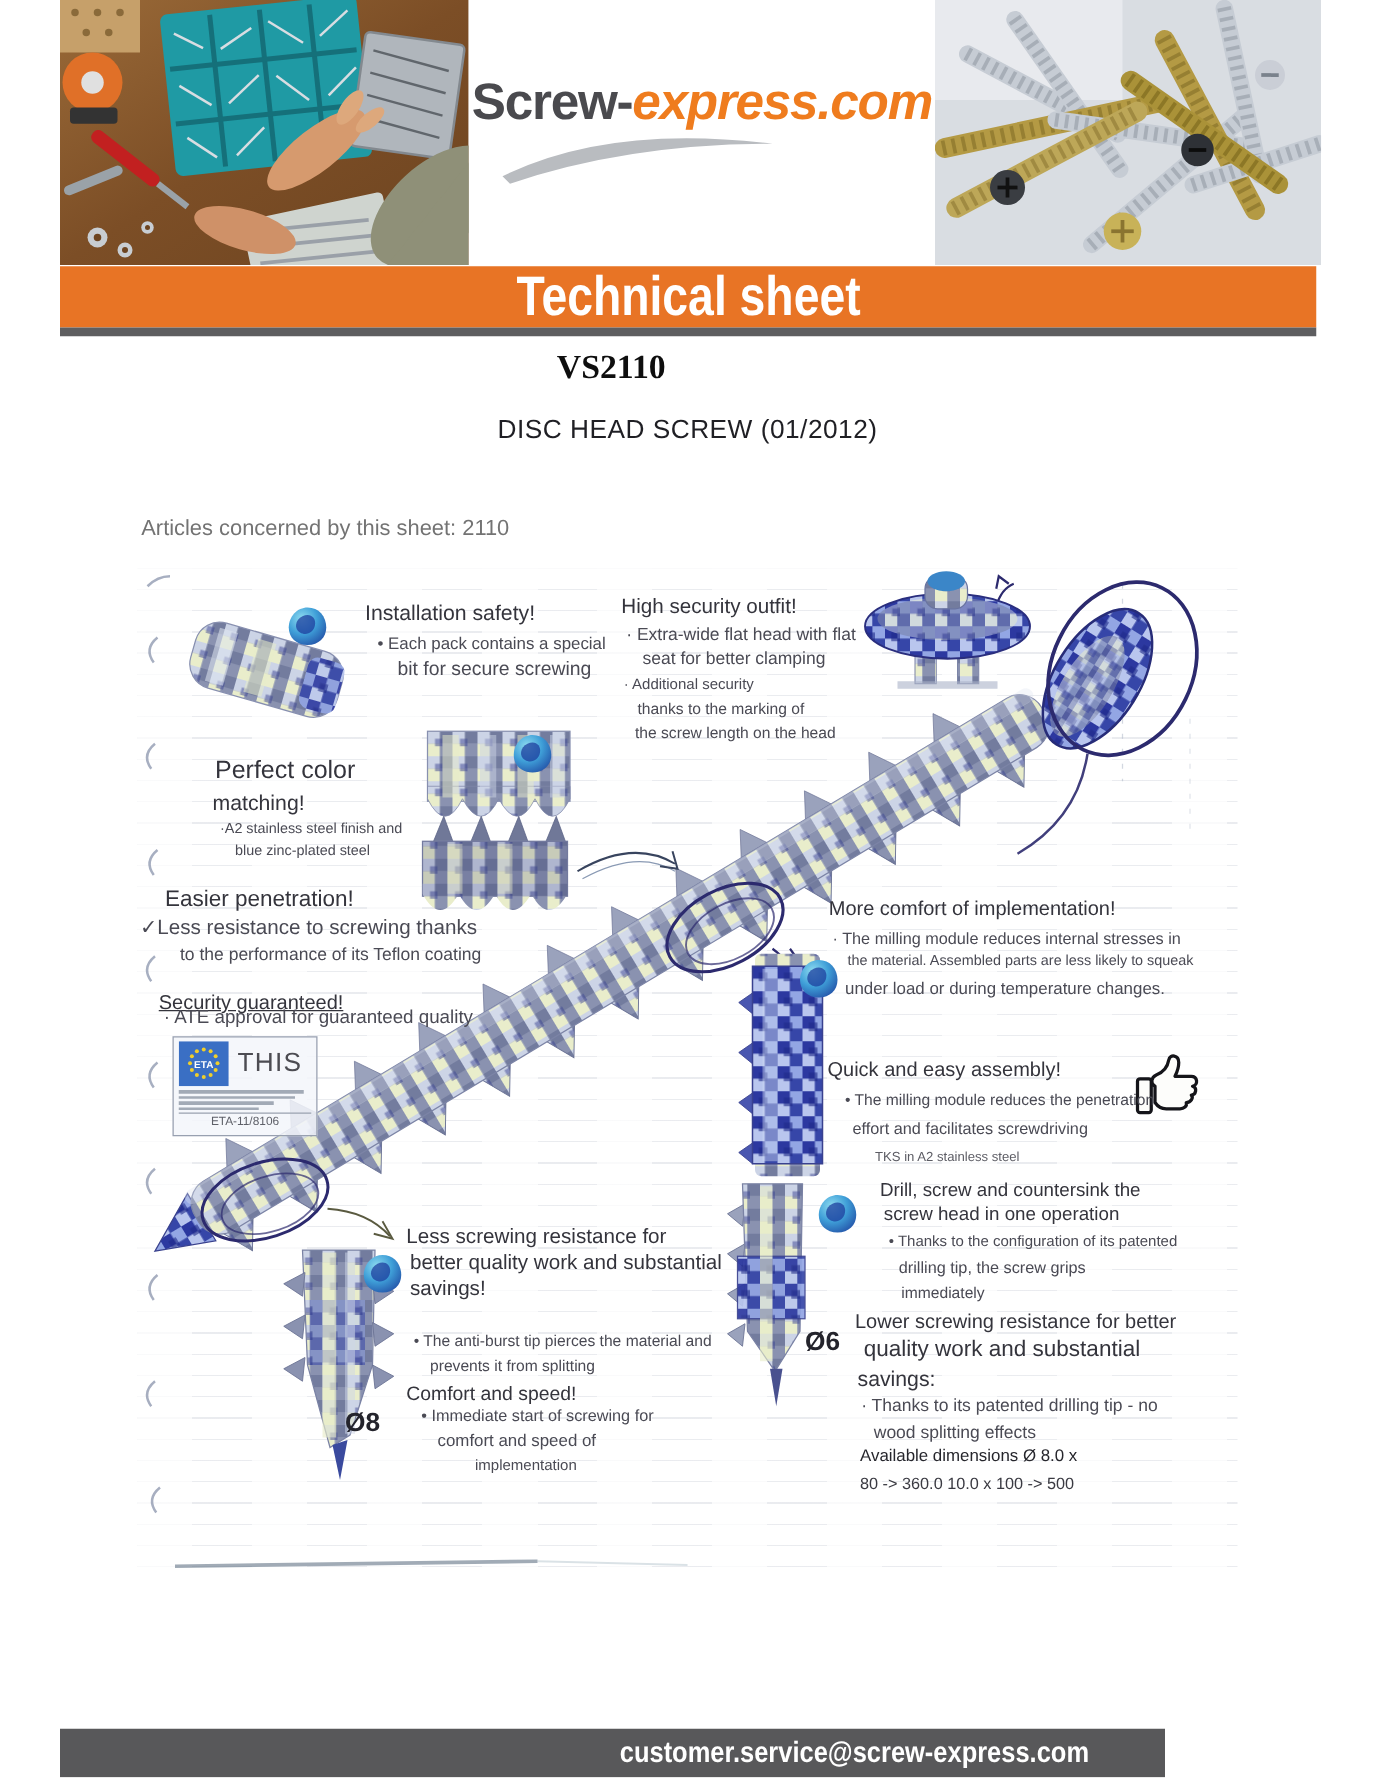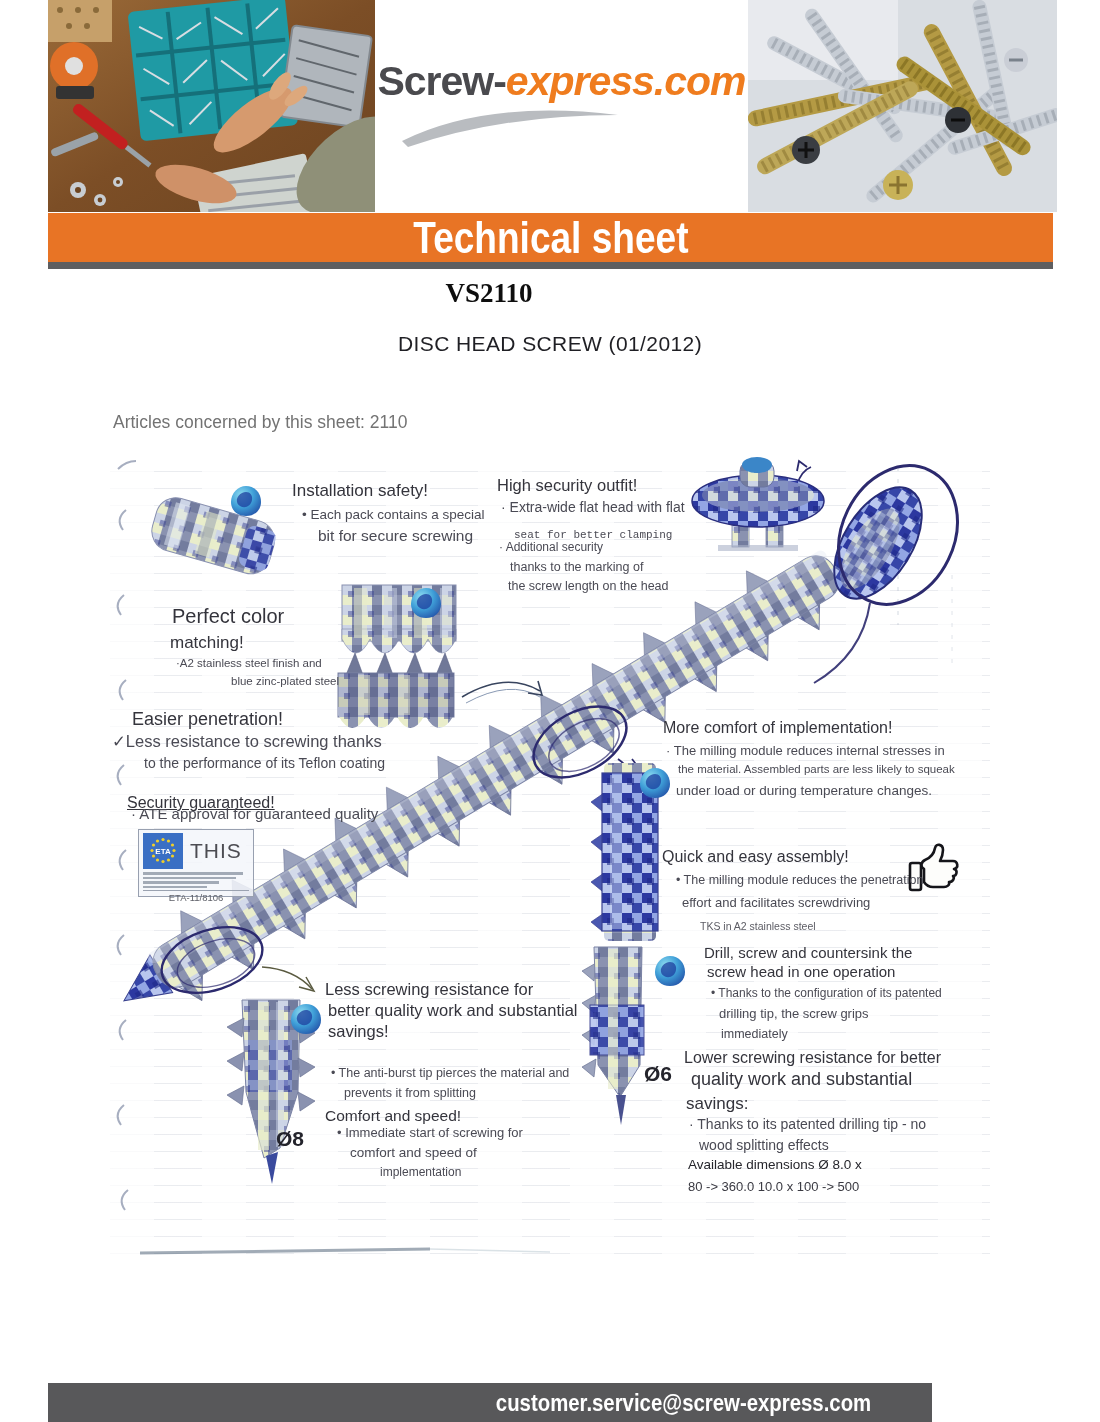--- a/index.html
+++ b/index.html
@@ -23,21 +23,21 @@
   .articles{position:absolute;left:113px;top:412px;font-size:17.5px;color:#737373;}
   
   .canvas{position:absolute;left:110px;top:455px;width:880px;height:805px;
     background-image:
       repeating-linear-gradient(90deg, rgba(255,255,255,.75) 0 44px, rgba(255,255,255,0) 44px 92px),
       repeating-linear-gradient(180deg, rgba(125,135,158,0) 0 16px, rgba(125,135,158,.16) 16px 17px);}
   .canvas svg.art{position:absolute;left:0;top:0;z-index:1;}
   .t{position:absolute;z-index:3;white-space:nowrap;color:#4a4a54;}
   .hd{color:#34343c;}
   
-  .eta{position:absolute;left:28px;top:374px;width:116px;height:68px;z-index:3;
+  .eta{position:absolute;left:28px;top:374px;width:116px;height:80px;z-index:3;
        border:1.5px solid #98a0b0;background:rgba(243,246,250,.85);box-sizing:border-box;
        padding:3px 4px;}
   .eta-top{display:flex;align-items:center;gap:7px;}
   .eta-this{font-size:21px;color:#4c4c52;letter-spacing:1px;}
   .eta-lines{margin-top:3px;}
   .eta-lines div{height:2.5px;background:#a2aab6;margin:2px 0;}
   .eta-code{margin-top:2px;border-top:1px solid #9aa2b0;text-align:center;
             font-size:9.5px;color:#5e6068;padding-top:1px;}
   
   .footer{position:absolute;left:48px;top:1383px;width:884px;height:39px;background:#58585a;
@@ -350,29 +350,29 @@
       <path d="M30 798 L320 794" stroke="#55687c" stroke-width="3" opacity=".55"></path>
       <path d="M320 794 L440 797" stroke="#88a0b0" stroke-width="1.5" opacity=".3"></path>
     </svg>
 
     <div class="t hd" style="left:182px;top:26px;font-size:17px;">Installation safety!</div>
     <div class="t" style="left:192px;top:52px;font-size:13.5px;">• Each pack contains a special</div>
     <div class="t" style="left:208px;top:72px;font-size:15.5px;">bit for secure screwing</div>
 
     <div class="t hd" style="left:387px;top:21px;font-size:16.5px;">High security outfit!</div>
     <div class="t" style="left:391px;top:44px;font-size:14px;">· Extra-wide flat head with flat</div>
-    <div class="t" style="left:404px;top:74px;font-size:11px;font-family:Liberation Mono, monospace;">seat for better clamping</div>
+    <div class="t" style="left:404px;top:63px;font-size:14px;">seat for better clamping</div>
     <div class="t" style="left:389px;top:85px;font-size:12px;">· Additional security</div>
     <div class="t" style="left:400px;top:105px;font-size:12.5px;">thanks to the marking of</div>
     <div class="t" style="left:398px;top:124px;font-size:12.5px;">the screw length on the head</div>
 
     <div class="t hd" style="left:62px;top:150px;font-size:20px;">Perfect color</div>
     <div class="t hd" style="left:60px;top:178px;font-size:17px;">matching!</div>
     <div class="t" style="left:66px;top:202px;font-size:11.5px;">·A2 stainless steel finish and</div>
-    <div class="t" style="left:78px;top:220px;font-size:11.5px;margin-left:43px;">blue zinc-plated steel</div>
+    <div class="t" style="left:78px;top:220px;font-size:11.5px;">blue zinc-plated steel</div>
 
     <div class="t hd" style="left:22px;top:254px;font-size:18px;">Easier penetration!</div>
     <div class="t" style="left:2px;top:277px;font-size:16.5px;">✓Less resistance to screwing thanks</div>
     <div class="t" style="left:34px;top:300px;font-size:14px;">to the performance of its Teflon coating</div>
 
     <div class="t hd" style="left:17px;top:339px;font-size:16px;text-decoration:underline;">Security guaranteed!</div>
     <div class="t" style="left:21px;top:350px;font-size:15px;">· ATE approval for guaranteed quality</div>
 
     <div class="eta">
       <div class="eta-top">

